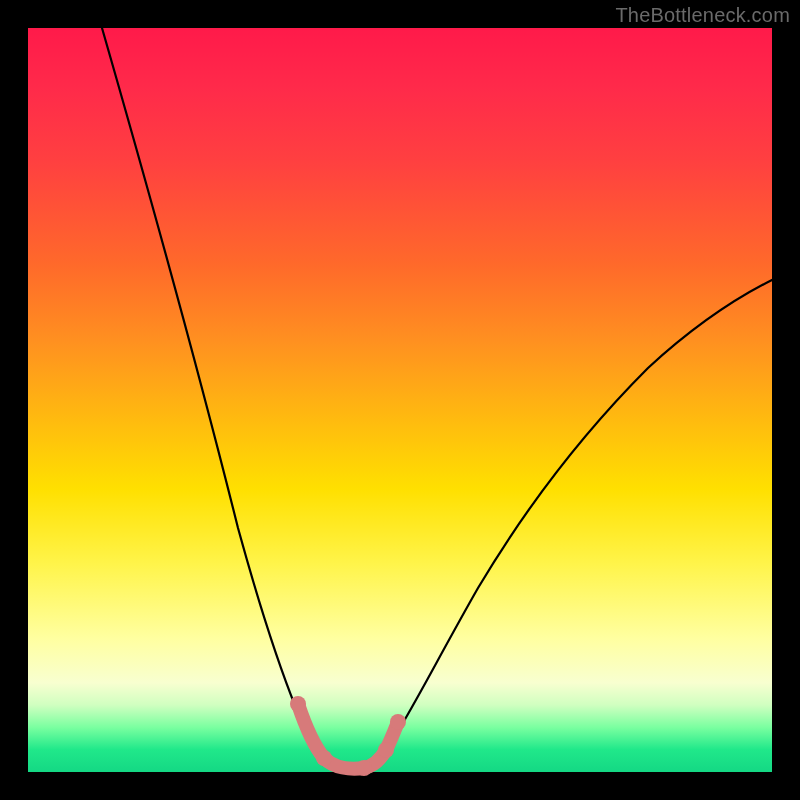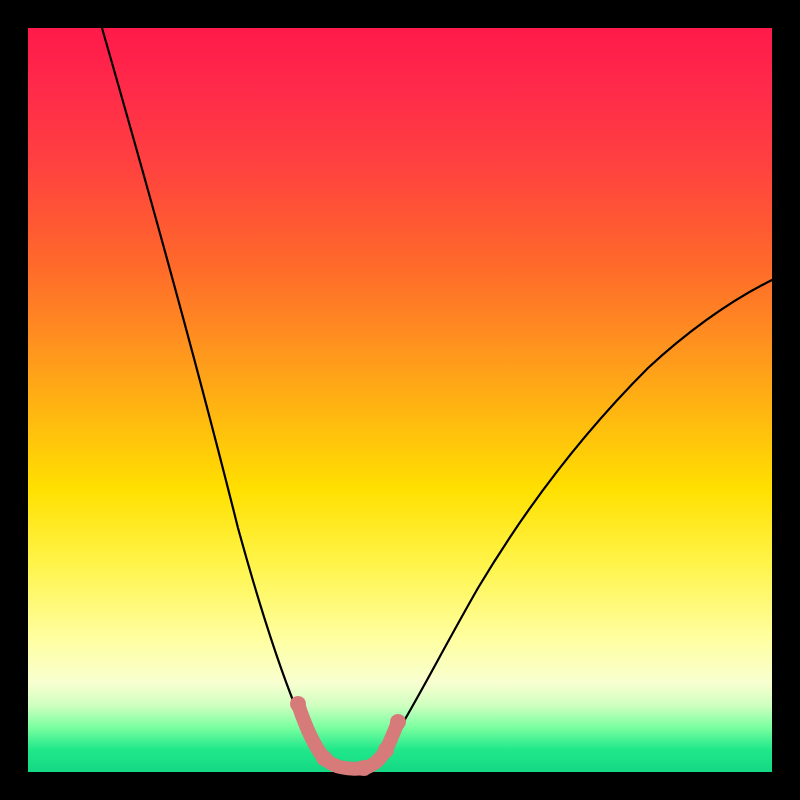--- a/index.html
+++ b/index.html
@@ -112,14 +112,15 @@
       <circle class="pink-dot" cx="270" cy="676" r="8"></circle>
       <circle class="pink-dot" cx="296" cy="730" r="8"></circle>
       <circle class="pink-dot" cx="336" cy="740" r="8"></circle>
       <circle class="pink-dot" cx="358" cy="722" r="8"></circle>
       <circle class="pink-dot" cx="370" cy="694" r="8"></circle>
 
     </svg>
 
   </div>
 
+  <div class="watermark">TheBottleneck.com</div>
 
 </div>
 
 </body></html>

